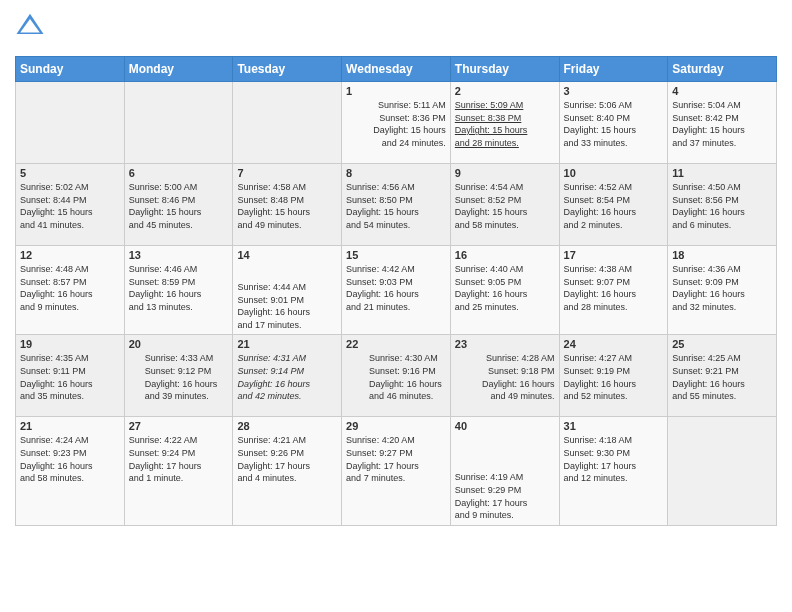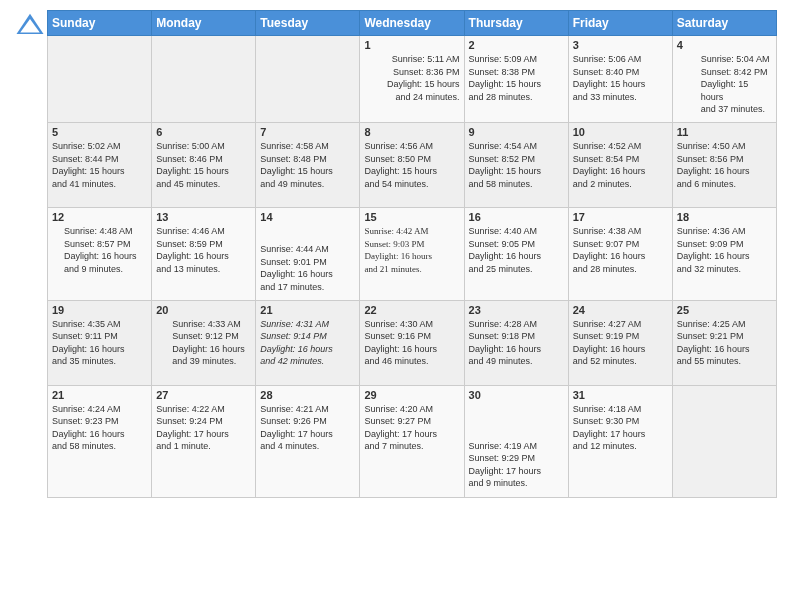--- a/index.html
+++ b/index.html
@@ -8,21 +8,22 @@
       background: #fff;
       width: 792px;
       height: 612px;
       overflow: hidden;
     }
     .page {
       width: 792px;
       height: 508px;
       padding: 10px 15px;
       display: flex;
-      flex-direction: row;
+      flex-direction: column;
+      gap: 8px;
     }
     .header {
       display: flex;
       justify-content: space-between;
       align-items: flex-start;
       margin-bottom: 8px;
     }
     .logo {
       display: flex;
       align-items: center;
@@ -144,35 +145,35 @@
           <td class="empty-cell"></td>
           <td>
             <span class="day-number">1</span>
             <div class="day-info" style="white-space: pre-line; text-align: right;">Sunrise: 5:11 AM
 Sunset: 8:36 PM
 Daylight: 15 hours
 and 24 minutes.</div>
           </td>
           <td>
             <span class="day-number">2</span>
-            <div class="day-info" style="white-space: pre-line;">Sunrise: 5:09 AM
+            <div class="day-info" style="white-space: pre-line; text-decoration: underline;">Sunrise: 5:09 AM
 Sunset: 8:38 PM
 Daylight: 15 hours
 and 28 minutes.</div>
           </td>
           <td>
             <span class="day-number">3</span>
             <div class="day-info" style="white-space: pre-line;">Sunrise: 5:06 AM
 Sunset: 8:40 PM
 Daylight: 15 hours
 and 33 minutes.</div>
           </td>
           <td>
             <span class="day-number">4</span>
-            <div class="day-info" style="white-space: pre-line; margin-left: 24px;">Sunrise: 5:04 AM
+            <div class="day-info" style="white-space: pre-line;">Sunrise: 5:04 AM
 Sunset: 8:42 PM
 Daylight: 15 hours
 and 37 minutes.</div>
           </td>
         </tr>
         <tr>
           <td>
             <span class="day-number">5</span>
             <div class="day-info" style="white-space: pre-line;">Sunrise: 5:02 AM
 Sunset: 8:44 PM
@@ -218,42 +219,42 @@
             <span class="day-number">11</span>
             <div class="day-info" style="white-space: pre-line;">Sunrise: 4:50 AM
 Sunset: 8:56 PM
 Daylight: 16 hours
 and 6 minutes.</div>
           </td>
         </tr>
         <tr>
           <td>
             <span class="day-number">12</span>
-            <div class="day-info" style="white-space: pre-line; margin-left: 12px;">Sunrise: 4:48 AM
+            <div class="day-info" style="white-space: pre-line;">Sunrise: 4:48 AM
 Sunset: 8:57 PM
 Daylight: 16 hours
 and 9 minutes.</div>
           </td>
           <td>
             <span class="day-number">13</span>
             <div class="day-info" style="white-space: pre-line;">Sunrise: 4:46 AM
 Sunset: 8:59 PM
 Daylight: 16 hours
 and 13 minutes.</div>
           </td>
           <td>
             <span class="day-number">14</span>
             <div class="day-info" style="white-space: pre-line; margin-top: 20px;">Sunrise: 4:44 AM
 Sunset: 9:01 PM
 Daylight: 16 hours
 and 17 minutes.</div>
           </td>
           <td>
             <span class="day-number">15</span>
-            <div class="day-info" style="white-space: pre-line; font-family: Liberation Serif, serif;">Sunrise: 4:42 AM
+            <div class="day-info" style="white-space: pre-line;">Sunrise: 4:42 AM
 Sunset: 9:03 PM
 Daylight: 16 hours
 and 21 minutes.</div>
           </td>
           <td>
             <span class="day-number">16</span>
             <div class="day-info" style="white-space: pre-line;">Sunrise: 4:40 AM
 Sunset: 9:05 PM
 Daylight: 16 hours
 and 25 minutes.</div>
@@ -290,28 +291,28 @@
           </td>
           <td>
             <span class="day-number">21</span>
             <div class="day-info" style="white-space: pre-line; font-style: italic;">Sunrise: 4:31 AM
 Sunset: 9:14 PM
 Daylight: 16 hours
 and 42 minutes.</div>
           </td>
           <td>
             <span class="day-number">22</span>
-            <div class="day-info" style="white-space: pre-line;">Sunrise: 4:30 AM
+            <div class="day-info" style="white-space: pre-line; margin-left: 23px;">Sunrise: 4:30 AM
 Sunset: 9:16 PM
 Daylight: 16 hours
 and 46 minutes.</div>
           </td>
           <td>
             <span class="day-number">23</span>
-            <div class="day-info" style="white-space: pre-line;">Sunrise: 4:28 AM
+            <div class="day-info" style="white-space: pre-line; text-align: right;">Sunrise: 4:28 AM
 Sunset: 9:18 PM
 Daylight: 16 hours
 and 49 minutes.</div>
           </td>
           <td>
             <span class="day-number">24</span>
             <div class="day-info" style="white-space: pre-line;">Sunrise: 4:27 AM
 Sunset: 9:19 PM
 Daylight: 16 hours
 and 52 minutes.</div>
@@ -347,21 +348,21 @@
 and 4 minutes.</div>
           </td>
           <td>
             <span class="day-number">29</span>
             <div class="day-info" style="white-space: pre-line;">Sunrise: 4:20 AM
 Sunset: 9:27 PM
 Daylight: 17 hours
 and 7 minutes.</div>
           </td>
           <td>
-            <span class="day-number">30</span>
+            <span class="day-number">40</span>
             <div class="day-info" style="white-space: pre-line; margin-top: 39px;">Sunrise: 4:19 AM
 Sunset: 9:29 PM
 Daylight: 17 hours
 and 9 minutes.</div>
           </td>
           <td>
             <span class="day-number">31</span>
             <div class="day-info" style="white-space: pre-line;">Sunrise: 4:18 AM
 Sunset: 9:30 PM
 Daylight: 17 hours

